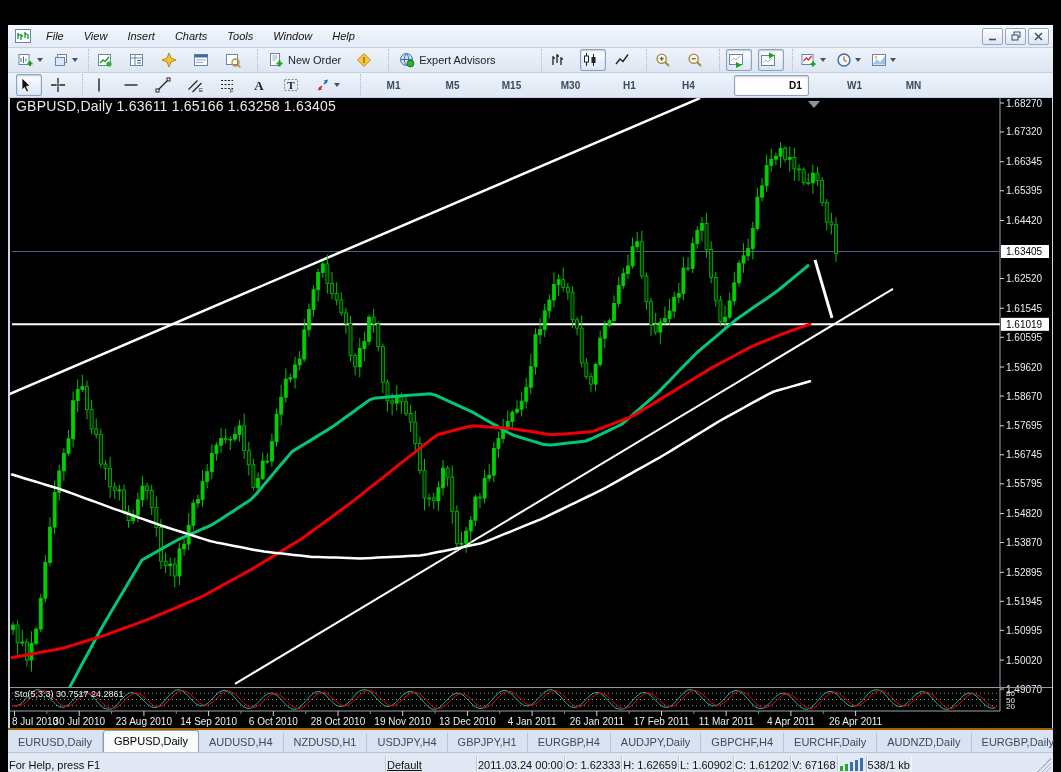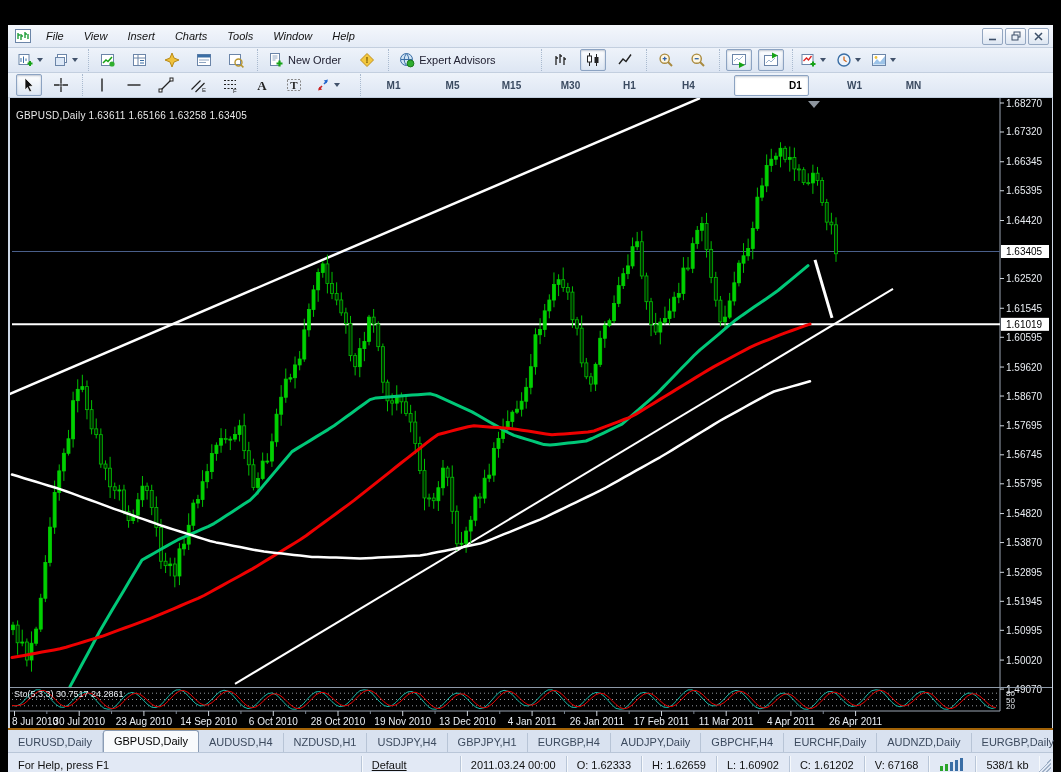--- a/index.html
+++ b/index.html
@@ -15,43 +15,43 @@
   .mspacer{flex:1;}
   .winctl{display:flex;gap:2px;margin-right:4px;}
   .winbtn{width:19px;height:15px;border:1px solid #93a6c0;border-radius:2px;
           background:linear-gradient(#fdfdfe,#dde6f2);display:flex;align-items:center;justify-content:center;}
 
   
   .toolbar{height:24px;display:flex;align-items:center;background:linear-gradient(#eef3fa,#dde6f3);
            border-bottom:1px solid #c3cfdf;}
   .tgroup{display:flex;align-items:center;height:22px;padding:0 3px;border-left:1px dotted #a9bacf;margin-left:2px;}
   .tgroup.first{border-left:none;margin-left:2px;}
-  .tbtn{min-width:22px;height:20px;padding:0 1px;margin:0 3px;display:flex;align-items:center;justify-content:center;
+  .tbtn{min-width:22px;height:20px;padding:0 1px;margin:0 3px;display:flex;align-items:center;justify-content:flex-start;
         border:1px solid transparent;border-radius:2px;color:#223;}
   .tbtn.labeled{padding:0 6px 0 3px;font-size:11px;gap:4px;white-space:nowrap;}
   .tbtn.active{border:1px solid #8ca3c2;background:linear-gradient(#ffffff,#dce6f3);box-shadow:inset 0 1px 2px rgba(70,90,120,.35);}
   .dd{width:0;height:0;border-left:3px solid transparent;border-right:3px solid transparent;border-top:4px solid #41526b;margin-left:3px;}
   .tf{min-width:25px;height:19px;margin:16px;display:flex;align-items:center;justify-content:center;
       font-size:10px;font-weight:bold;color:#3a4a60;border:1px solid transparent;border-radius:2px;}
   .tf.active{border:1px solid #8ca3c2;background:#fff;box-shadow:inset 0 1px 2px rgba(70,90,120,.3);color:#000;padding-left:48px;}
 
   
   .chartwrap{position:relative;height:630px;background:#000;border-left:2px solid #cdd7e6;border-right:1px solid #cdd7e6;}
-  .charttitle{position:absolute;left:6px;top:12px;color:#e8e8e8;font-size:10px;letter-spacing:.2px;z-index:5;}
+  .charttitle{position:absolute;left:6px;top:0;color:#e8e8e8;font-size:14px;letter-spacing:.2px;z-index:5;}
 
   
   .tabbar{height:22px;background:#d9e2f0;border-top:2px solid #a16207;display:flex;align-items:flex-end;font-size:11px;}
   .tab{height:19px;line-height:19px;padding:0 10px;color:#3c4a5e;border-right:1px solid #b7c4d6;white-space:nowrap;}
   .tab.active{background:#f8fafc;border:1px solid #8a9cb5;border-bottom:none;border-radius:3px 3px 0 0;
               height:21px;line-height:21px;color:#000;}
 
   
   .statusbar{height:23px;background:#e2e9f5;border-top:1px solid #b9c6d8;display:flex;align-items:center;
              font-size:11px;color:#111;}
-  .scell{height:17px;display:flex;align-items:center;padding:0 10px;border-right:1px solid #b9c6d8;
+  .scell{height:17px;display:flex;align-items:center;padding:0 1px;border-right:1px solid #b9c6d8;
          box-shadow:1px 0 0 #f6f9fc;white-space:nowrap;}
   .scell.help{width:375px;}
   .scell.prof{width:88px;text-decoration:underline;}
   .grip{margin-left:auto;width:14px;height:14px;margin-right:2px;
         background:linear-gradient(135deg,transparent 50%,#9fb0c6 50%,#9fb0c6 55%,transparent 55%,transparent 65%,#9fb0c6 65%,#9fb0c6 70%,transparent 70%,transparent 80%,#9fb0c6 80%,#9fb0c6 85%,transparent 85%);}
 </style>
 </head>
 <body>
 
 <div class="screen">

